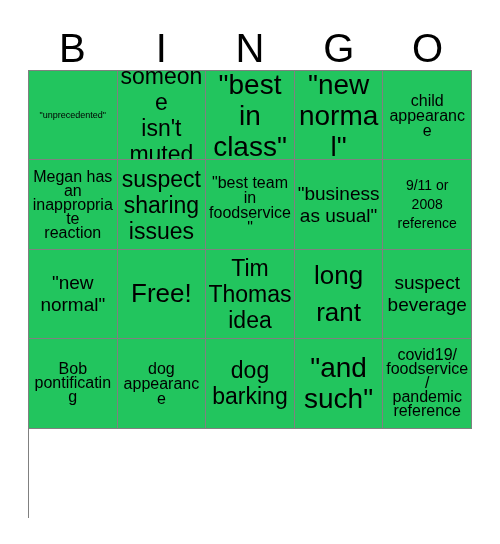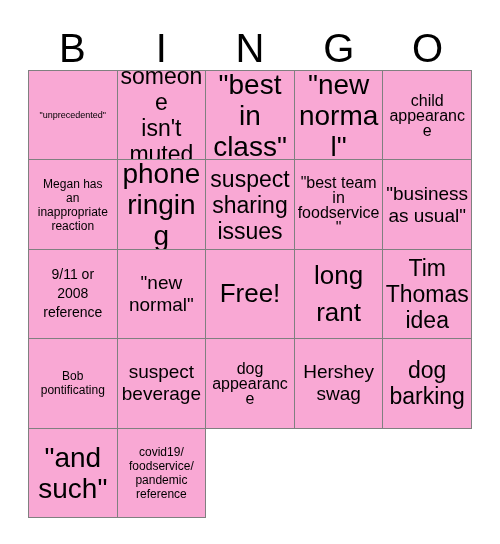--- a/index.html
+++ b/index.html
@@ -67,33 +67,33 @@
   .bingo-cell {
     box-sizing: border-box;
     border-right: 1px solid #808080;
     border-bottom: 1px solid #808080;
     display: flex;
     align-items: center;
     justify-content: center;
     text-align: center;
     padding: 1px 2px;
     overflow: hidden;
-    background: #f9a8d4;
+    background: #22c55e;
   }
   .bingo-cell .cell-text {
     display: block;
     width: 100%;
     white-space: pre-line;
     word-wrap: break-word;
     color: #000000;
   }
 
   
   .fs-xxs .cell-text { font-size: 9px;  line-height: 11px; }
-  .fs-xs  .cell-text { font-size: 12px; line-height: 14px; }
+  .fs-xs  .cell-text { font-size: 16px; line-height: 14px; }
   .fs-s   .cell-text { font-size: 16px; line-height: 15px; }
   .fs-m   .cell-text { font-size: 14px; line-height: 19px; }
   .fs-l   .cell-text { font-size: 19px; line-height: 22px; }
   .fs-xl  .cell-text { font-size: 23px; line-height: 26px; }
   .fs-xxl .cell-text { font-size: 28px; line-height: 31px; }
   .fs-h   .cell-text { font-size: 26px; line-height: 37px; }
 </style>
 </head>
 <body>
 
@@ -127,24 +127,20 @@
       <div class="bingo-cell fs-s">
         <span class="cell-text">child
 appearance</span>
       </div>
       <div class="bingo-cell fs-xs">
         <span class="cell-text">Megan has
 an
 inappropriate
 reaction</span>
       </div>
-      <div class="bingo-cell fs-xxl">
-        <span class="cell-text">phone
-ringing</span>
-      </div>
       <div class="bingo-cell fs-xl">
         <span class="cell-text">suspect
 sharing
 issues</span>
       </div>
       <div class="bingo-cell fs-s">
         <span class="cell-text">"best team
 in
 foodservice"</span>
       </div>
@@ -157,44 +153,40 @@
 2008
 reference</span>
       </div>
       <div class="bingo-cell fs-l">
         <span class="cell-text">"new
 normal"</span>
       </div>
       <div class="bingo-cell fs-h">
         <span class="cell-text">Free!</span>
       </div>
+      <div class="bingo-cell fs-xl">
+        <span class="cell-text">Tim
+Thomas
+idea</span>
+      </div>
       <div class="bingo-cell fs-h">
         <span class="cell-text">long
 rant</span>
       </div>
-      <div class="bingo-cell fs-xl">
-        <span class="cell-text">Tim
-Thomas
-idea</span>
+      <div class="bingo-cell fs-l">
+        <span class="cell-text">suspect
+beverage</span>
       </div>
       <div class="bingo-cell fs-xs">
         <span class="cell-text">Bob
 pontificating</span>
       </div>
-      <div class="bingo-cell fs-l">
-        <span class="cell-text">suspect
-beverage</span>
-      </div>
       <div class="bingo-cell fs-s">
         <span class="cell-text">dog
 appearance</span>
-      </div>
-      <div class="bingo-cell fs-l">
-        <span class="cell-text">Hershey
-swag</span>
       </div>
       <div class="bingo-cell fs-xl">
         <span class="cell-text">dog
 barking</span>
       </div>
       <div class="bingo-cell fs-xxl">
         <span class="cell-text">"and
 such"</span>
       </div>
       <div class="bingo-cell fs-xs">

